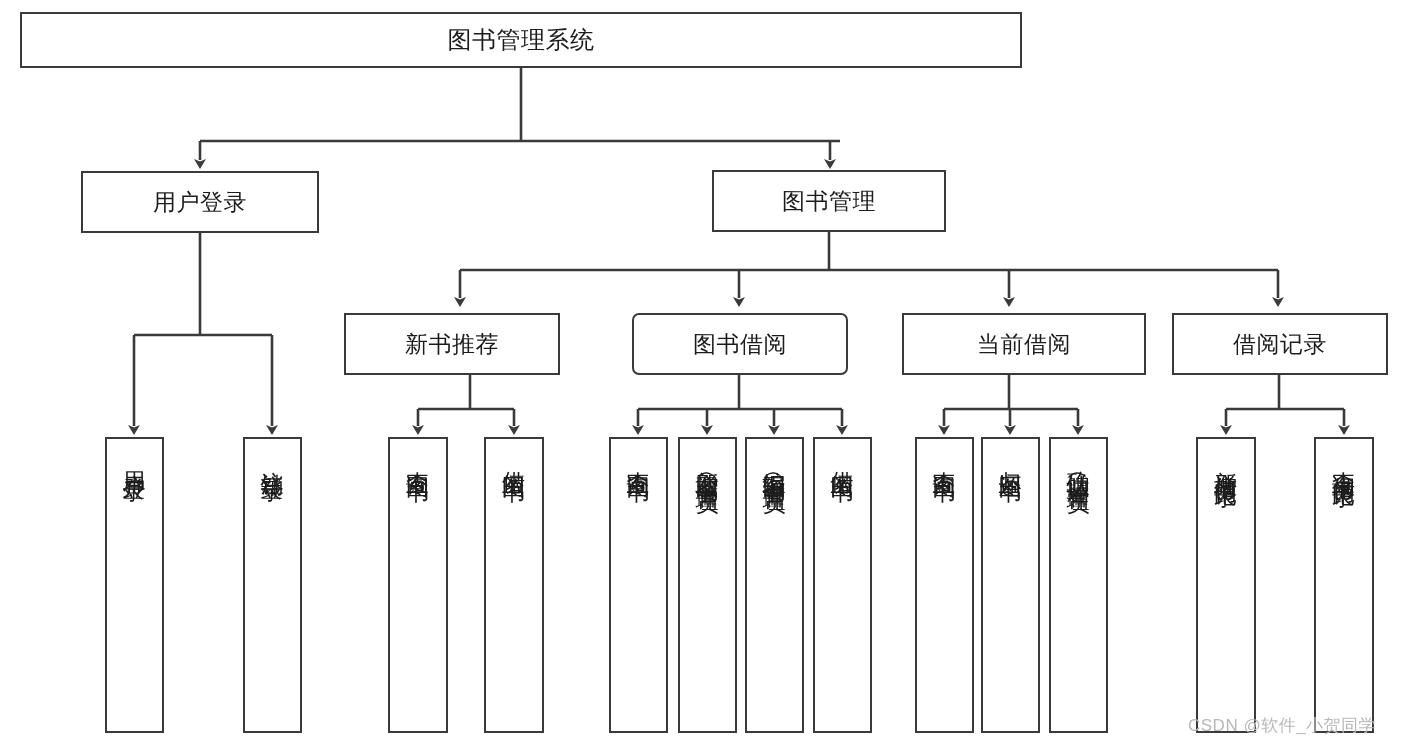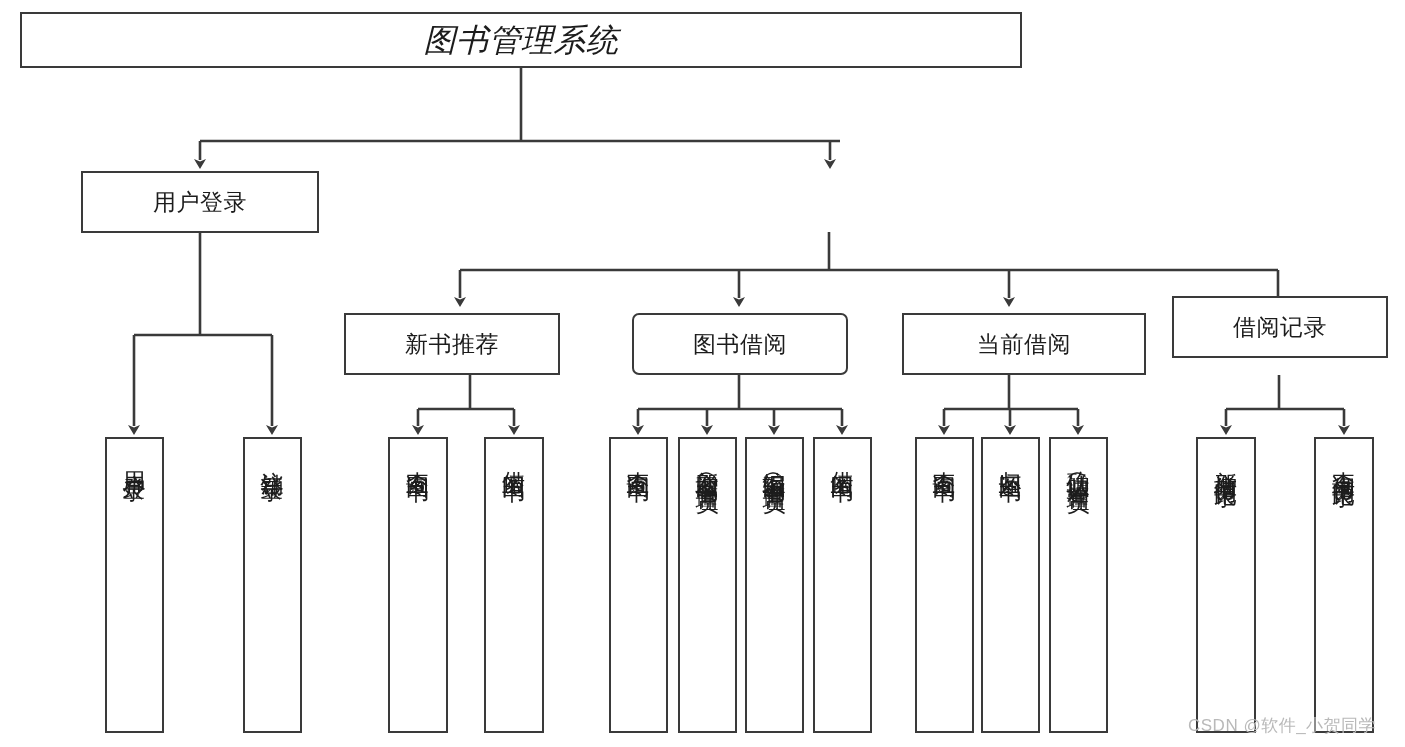--- a/index.html
+++ b/index.html
@@ -38,22 +38,21 @@
   .node .lbl {
     text-align: center;
     line-height: 1.0;
     letter-spacing: 0.5px;
   }
   
   .node.horiz .lbl {
     font-size: 23px;
   }
   .node.root .lbl {
-    font-size: 32px;
-    font-style: italic;
+    font-size: 24px;
   }
   
   .node.leaf {
     align-items: flex-start;
     justify-content: center;
     padding-top: 14px;
   }
   .node.leaf .lbl {
     writing-mode: vertical-rl;
     text-orientation: upright;
@@ -128,31 +127,34 @@
     </g>
   </svg>
 
   <div class="node horiz root" style="left:20px; top:12px; width:1002px; height:56px;">
     <span class="lbl">图书管理系统</span>
   </div>
 
   <div class="node horiz" style="left:81px; top:171px; width:238px; height:62px;">
     <span class="lbl">用户登录</span>
   </div>
+  <div class="node horiz" style="left:712px; top:170px; width:234px; height:62px;">
+    <span class="lbl">图书管理</span>
+  </div>
 
   <div class="node horiz" style="left:344px; top:313px; width:216px; height:62px;">
     <span class="lbl">新书推荐</span>
   </div>
   <div class="node horiz" style="left:632px; top:313px; width:216px; height:62px;border-radius:7px;">
     <span class="lbl">图书借阅</span>
   </div>
   <div class="node horiz" style="left:902px; top:313px; width:244px; height:62px;">
     <span class="lbl">当前借阅</span>
   </div>
-  <div class="node horiz" style="left:1172px; top:296px; width:216px; height:62px;">
+  <div class="node horiz" style="left:1172px; top:313px; width:216px; height:62px;">
     <span class="lbl">借阅记录</span>
   </div>
 
   <div class="node leaf" style="left:105px; top:437px; width:59px; height:296px;">
     <span class="lbl">用户登录</span>
   </div>
   <div class="node leaf" style="left:243px; top:437px; width:59px; height:296px;">
     <span class="lbl">注销登录</span>
   </div>
 

